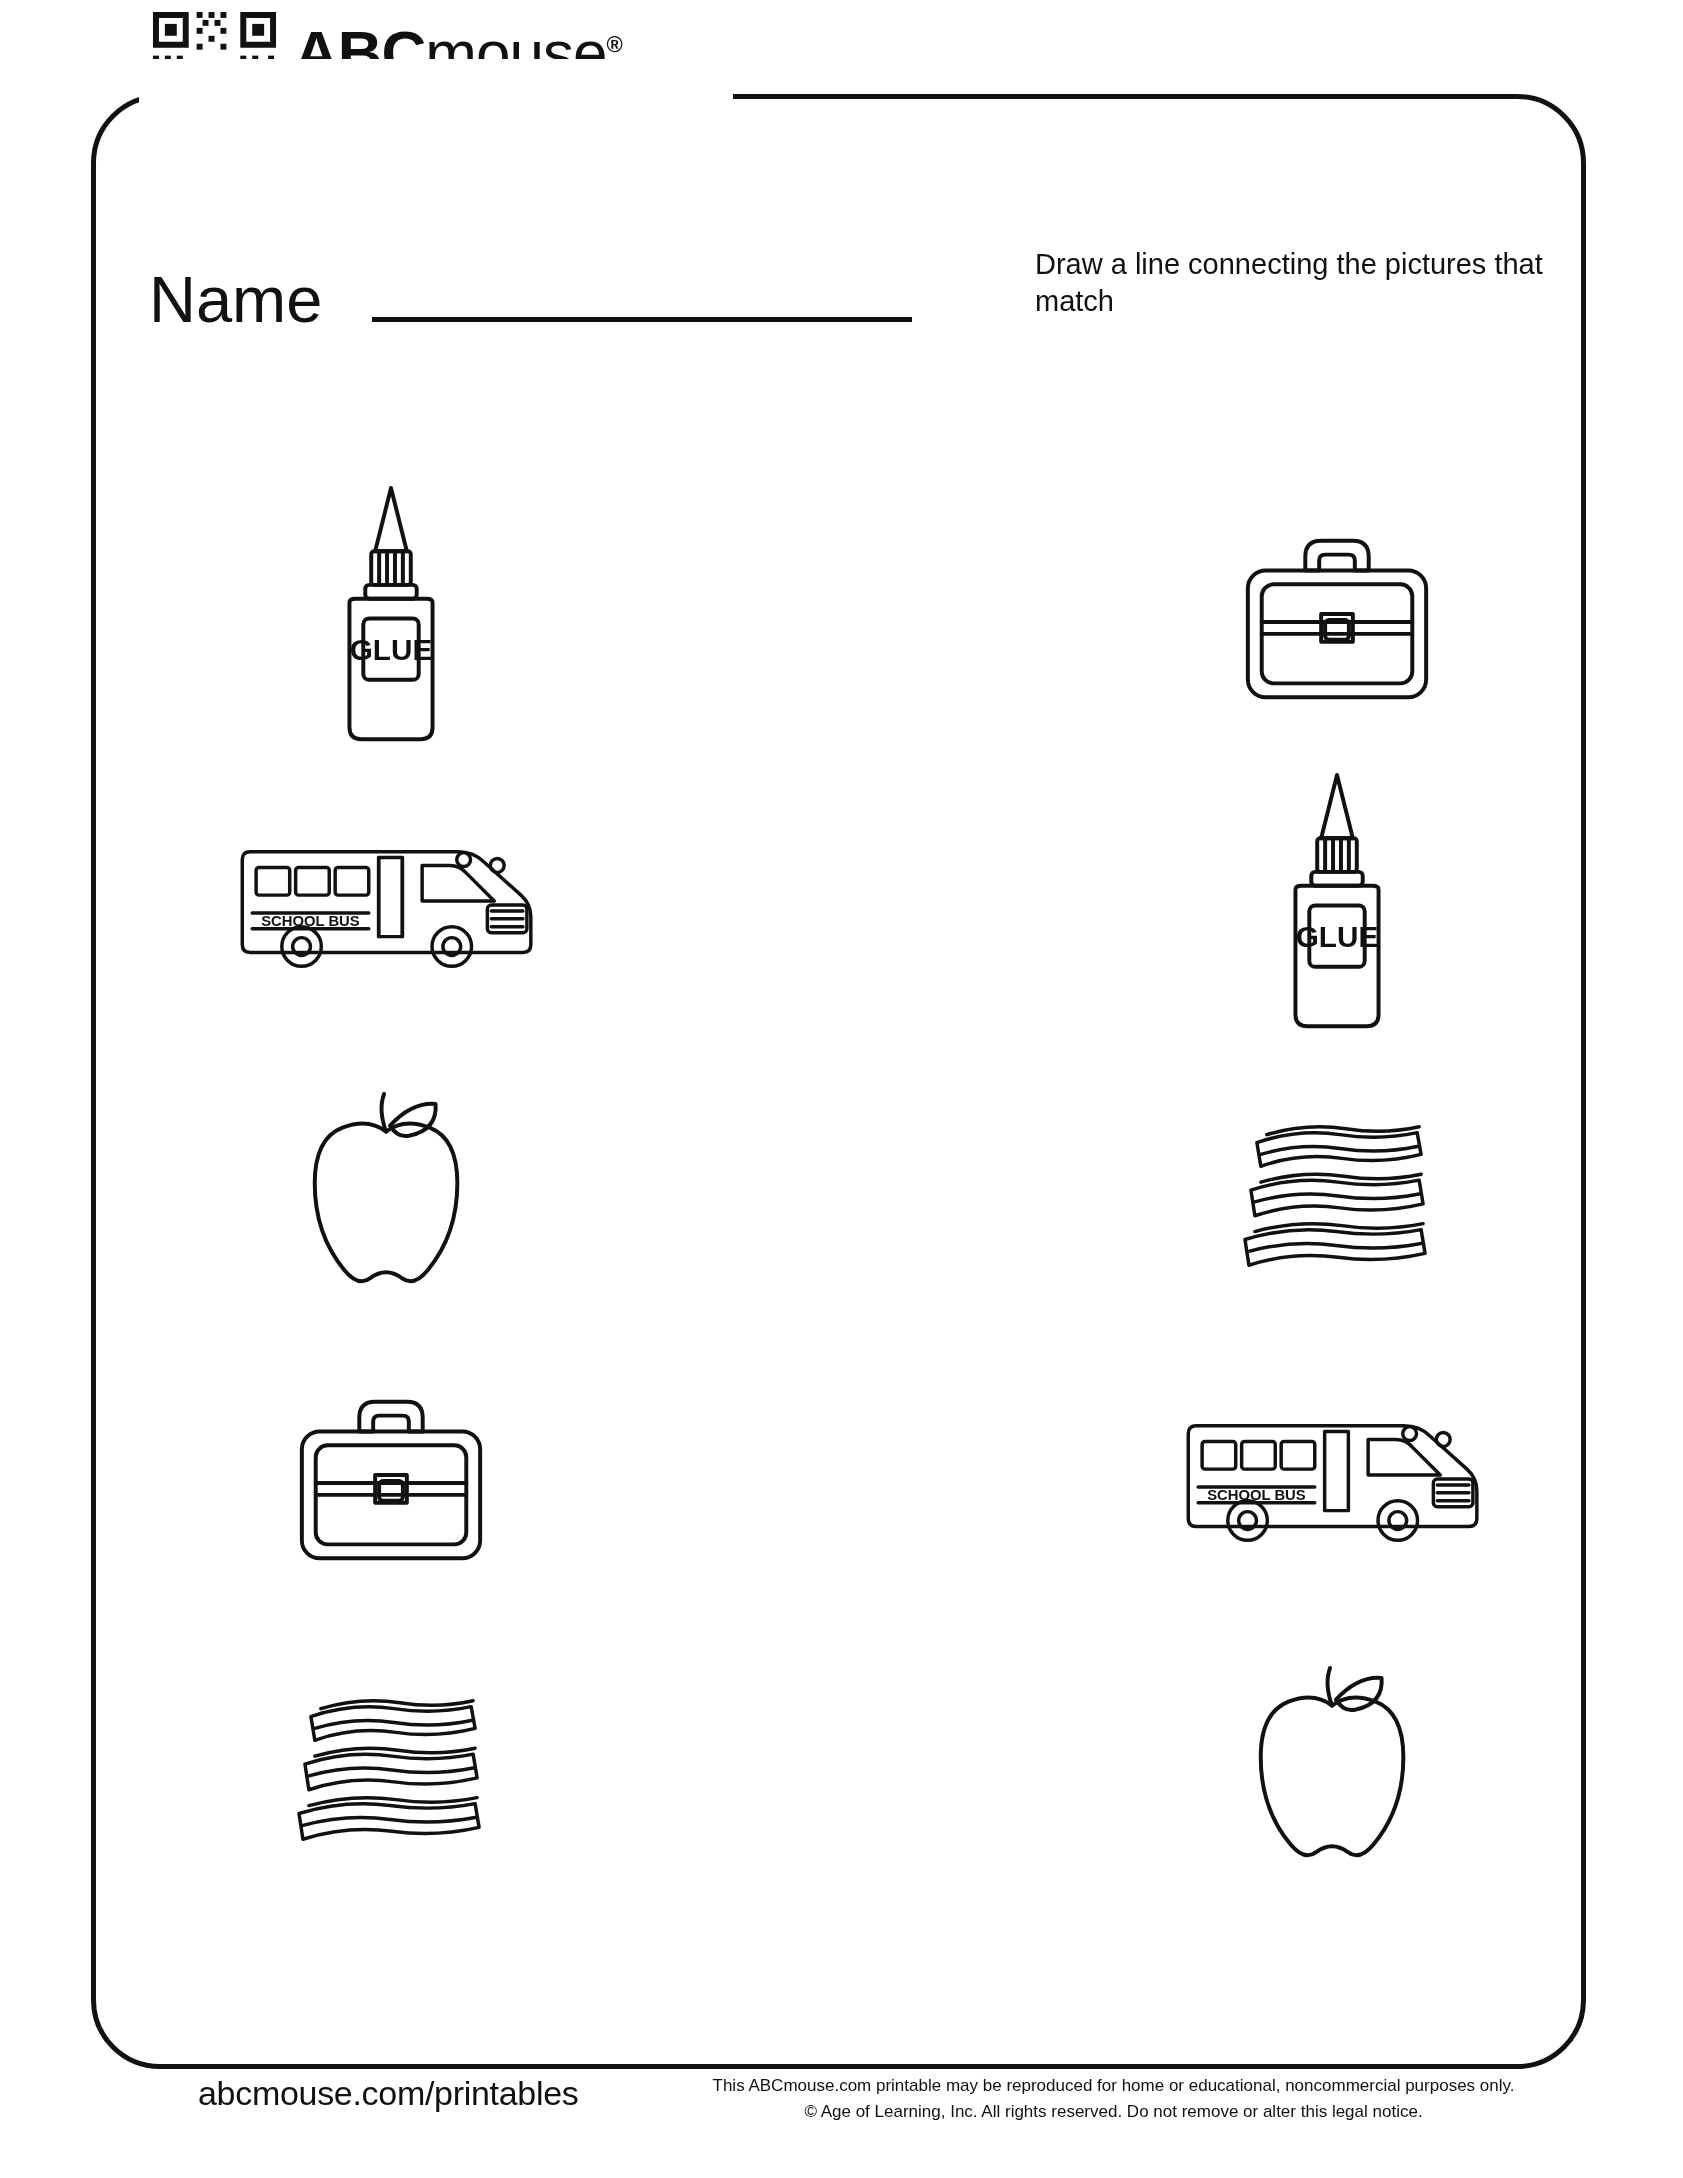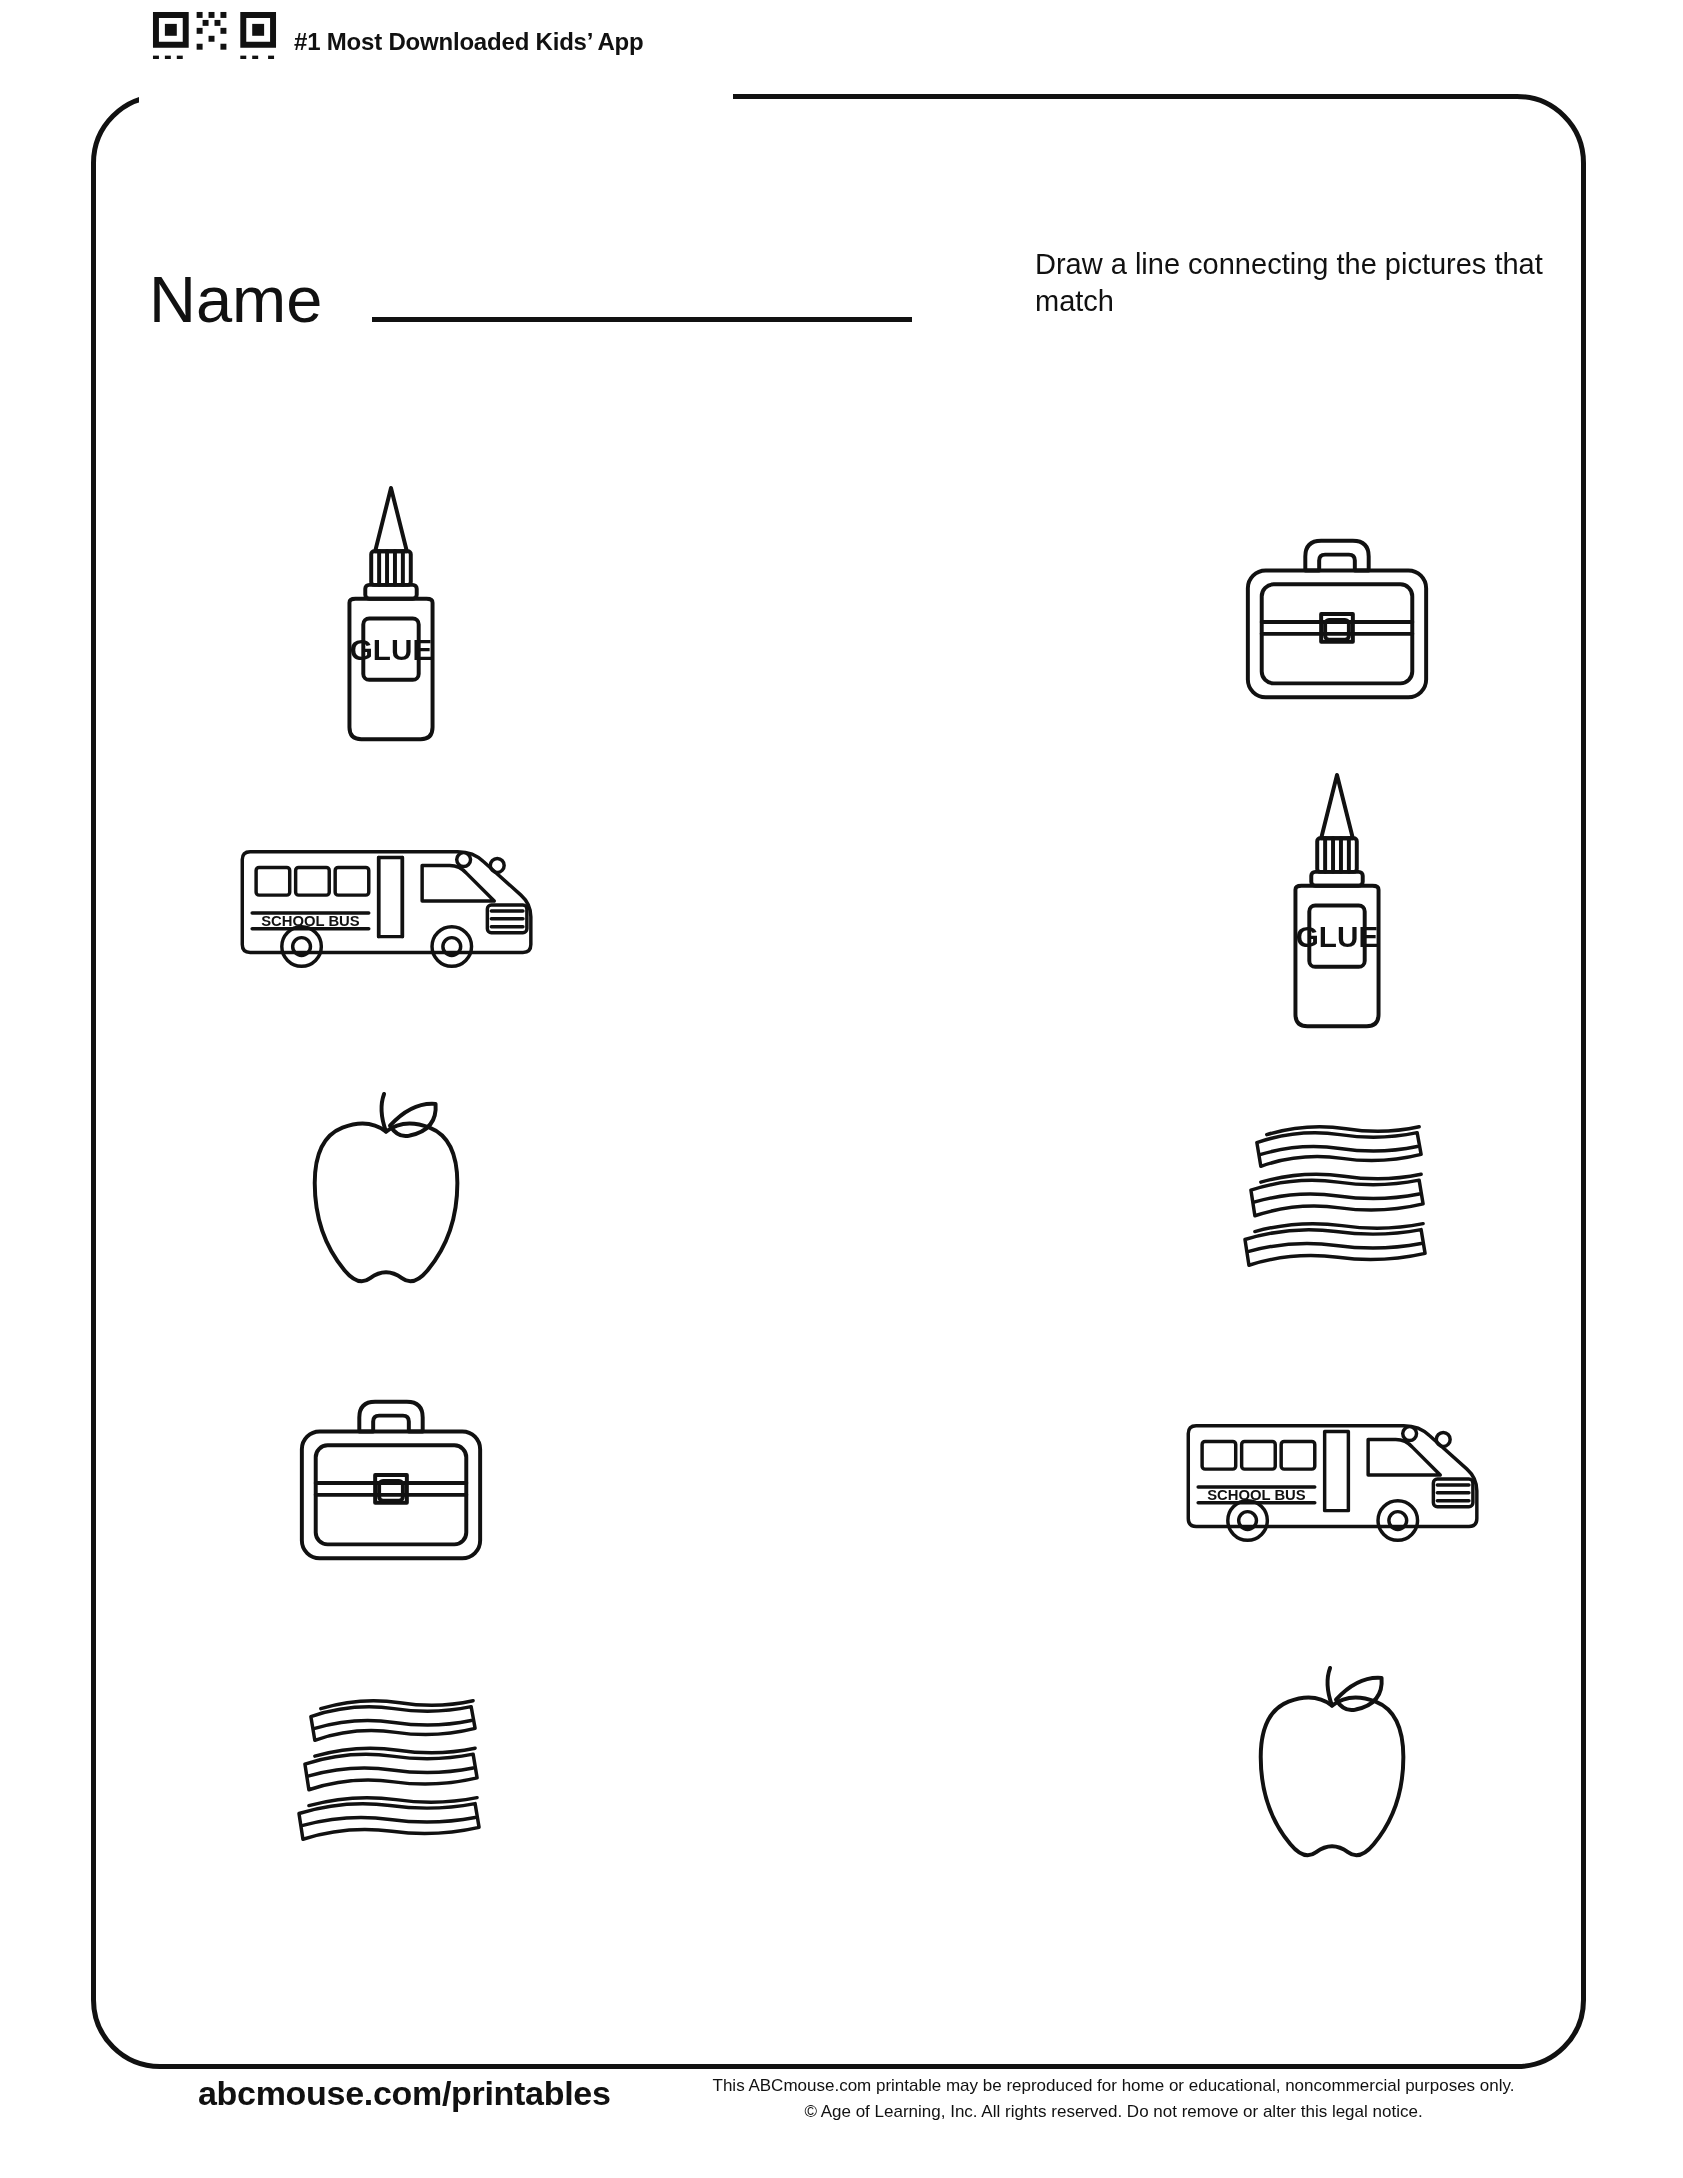--- a/index.html
+++ b/index.html
@@ -136,21 +136,21 @@
     justify-content: center;
   }
   .cell svg { display: block; }
 
   
   .footer-url {
     position: absolute;
     left: 198px;
     top: 2074px;
     font-size: 34px;
-    font-weight: 700;
+    font-weight: 400;
     letter-spacing: -0.3px;
   }
   .footer-legal {
     position: absolute;
     left: 653px;
     top: 2073px;
     width: 921px;
     text-align: center;
     font-size: 17px;
     line-height: 1.5;
@@ -223,20 +223,23 @@
 
       <g>
         <rect x="25" y="25" width="16" height="16" rx="3" fill="#ffffff"></rect>
         <rect x="26.5" y="26.5" width="13" height="13" rx="2.5" fill="#2b6fd6"></rect>
         <path d="M33 30.5l5 2.2-5 2.2-5-2.2 5-2.2z" fill="#ffffff"></path>
         <path d="M30 34.2v2c0 .9 1.4 1.6 3 1.6s3-.7 3-1.6v-2l-3 1.3-3-1.3z" fill="#ffffff"></path>
       </g>
     </svg>
   </div>
   <div class="brandblock">
+    <div class="brand">
+      <span class="abc">ABC</span><span class="mouse">mouse</span><span class="reg">®</span>
+    </div>
     <div class="tagline">#1 Most Downloaded Kids’ App</div>
   </div>
 </div>
 
 <div class="sheet"></div>
 <div class="notch"></div>
 
 <div class="name-row">
   <div class="name-label">Name</div>
   <div class="name-line"></div>

